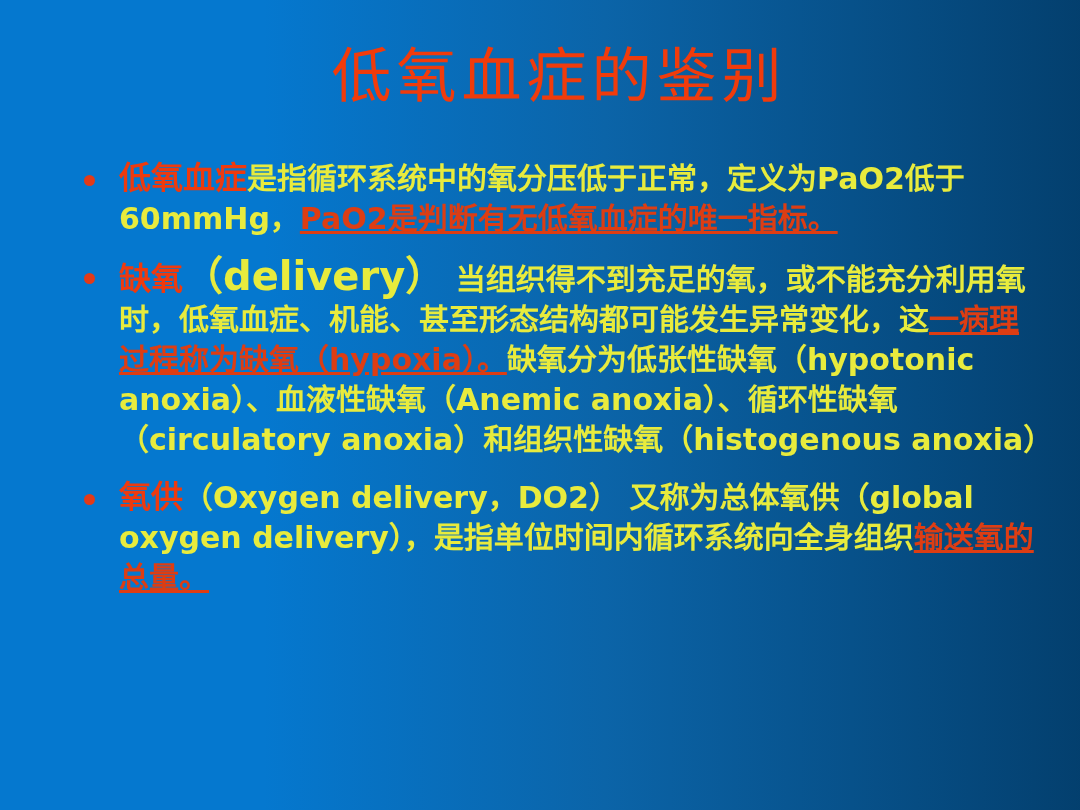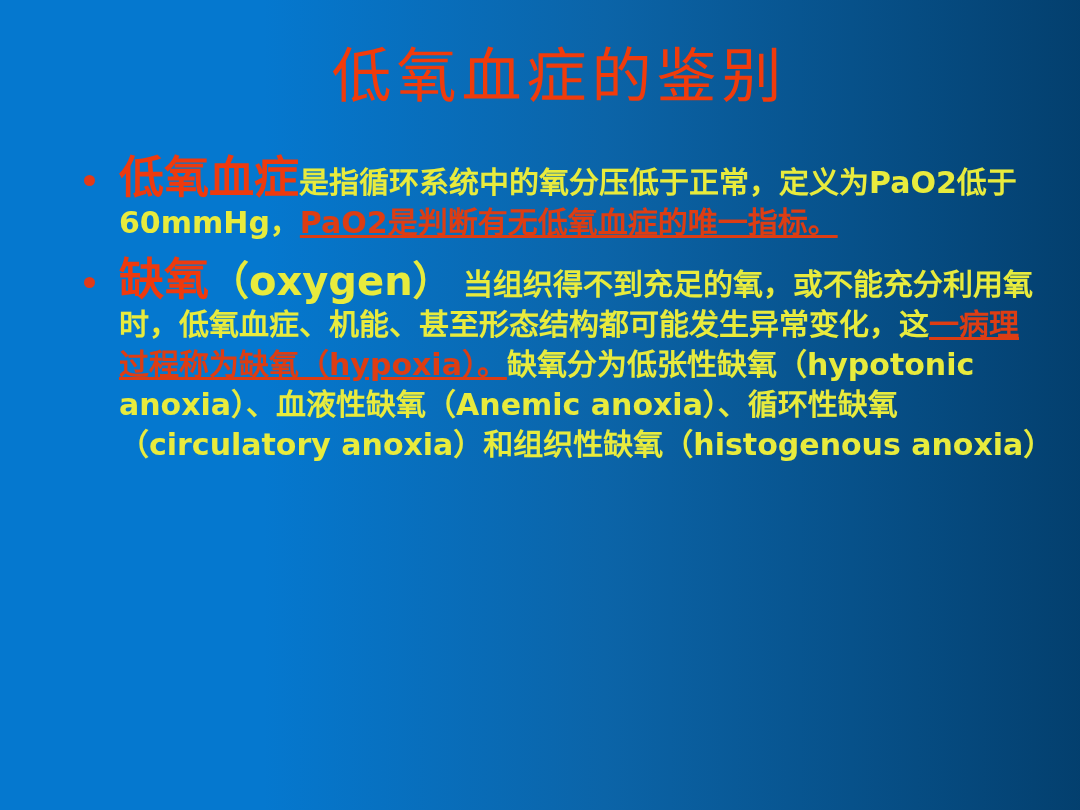--- a/index.html
+++ b/index.html
@@ -41,21 +41,21 @@
   .dot{
     position:absolute;
     left:-35px;top:17px;
     width:11px;height:11px;
     border-radius:50%;
     background:var(--dot-red);
   }
   .seg-lead-red{
     font-family:"DejaVu Serif","Liberation Serif",serif;
     font-weight:700;
-    font-size:45px;
+    font-size:32px;
     color:var(--lead-red);
   }
   .seg-lead-yellow{
     font-weight:700;
     font-size:40px;
     color:var(--yellow);
   }
   .seg-yellow{color:var(--yellow);}
   .seg-red{color:var(--red);text-decoration:underline;}
 </style>
@@ -68,18 +68,22 @@
 
   <ul class="bullets">
 
     <li class="bullet">
       <span class="dot"></span>
       <span class="seg-lead-red">低氧血症</span><span class="seg-yellow">是指循环系统中的氧分压低于正常，定义为PaO2低于60mmHg，</span><span class="seg-red">PaO2是判断有无低氧血症的唯一指标。</span>
     </li>
 
     <li class="bullet">
       <span class="dot"></span>
-      <span class="seg-lead-red">缺氧</span><span class="seg-lead-yellow">（oxygen）</span><span class="seg-yellow"> 当组织得不到充足的氧，或不能充分利用氧时，低氧血症、机能、甚至形态结构都可能发生异常变化，这</span><span class="seg-red">一病理过程称为缺氧（hypoxia）。</span><span class="seg-yellow">缺氧分为低张性缺氧（hypotonic anoxia）、血液性缺氧（Anemic anoxia）、循环性缺氧（circulatory anoxia）和组织性缺氧（histogenous anoxia）</span>
+      <span class="seg-lead-red">缺氧</span><span class="seg-lead-yellow">（delivery）</span><span class="seg-yellow"> 当组织得不到充足的氧，或不能充分利用氧时，低氧血症、机能、甚至形态结构都可能发生异常变化，这</span><span class="seg-red">一病理过程称为缺氧（hypoxia）。</span><span class="seg-yellow">缺氧分为低张性缺氧（hypotonic anoxia）、血液性缺氧（Anemic anoxia）、循环性缺氧（circulatory anoxia）和组织性缺氧（histogenous anoxia）</span>
     </li>
 
+    <li class="bullet">
+      <span class="dot"></span>
+      <span class="seg-lead-red">氧供</span><span class="seg-yellow">（Oxygen delivery，DO2） 又称为总体氧供（global oxygen delivery），是指单位时间内循环系统向全身组织</span><span class="seg-red">输送氧的总量。</span>
+    </li>
 
   </ul>
 </div>
 
 </body></html>

